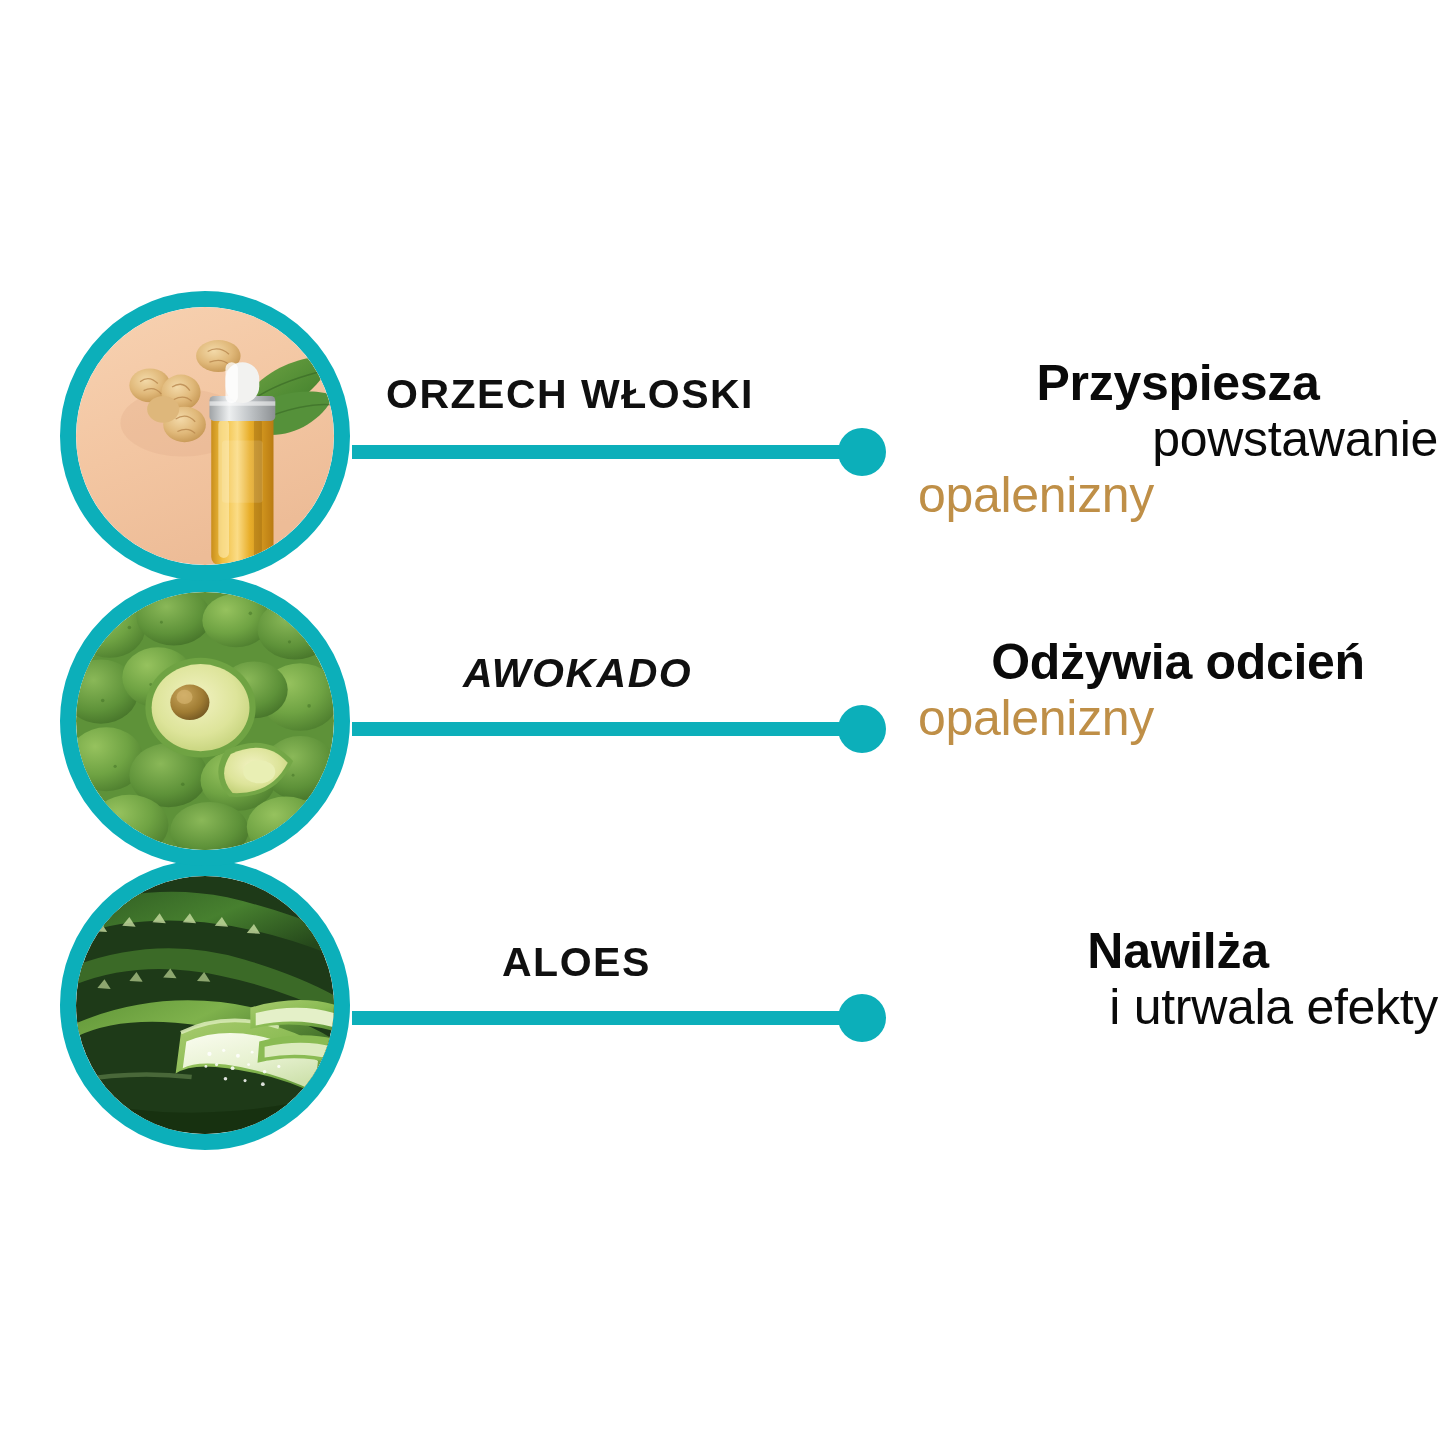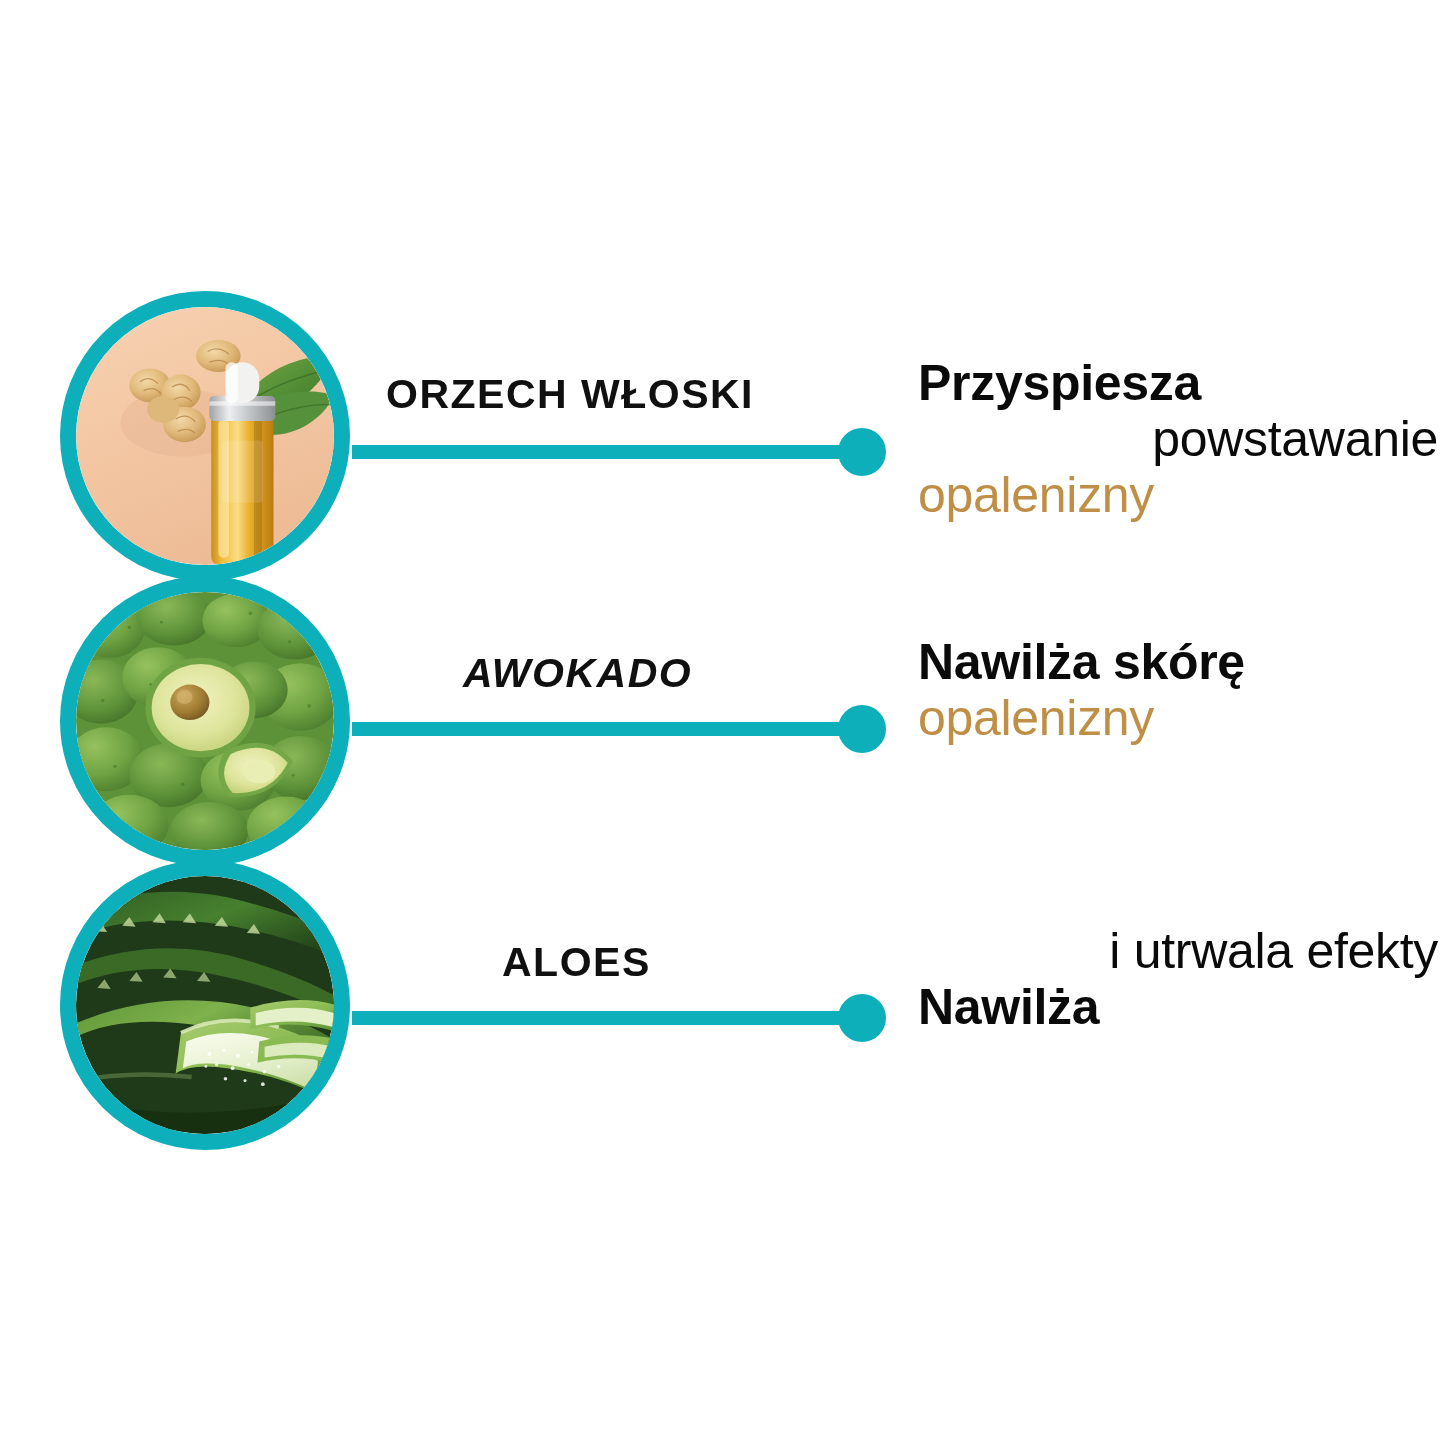--- a/index.html
+++ b/index.html
@@ -84,21 +84,21 @@
   #textblock-2 { top: 634px; }
   #textblock-3 { top: 923px; }
 
   .t-line {
     display: block;
     font-size: 50px;
     line-height: 1.12;
     white-space: nowrap;
     letter-spacing: -0.3px;
   }
-  .t-bold   { font-weight: 700; color: #0a0a0a; }
+  .t-bold   { font-weight: 700; color: #0a0a0a; text-align: center; }
   .t-normal { font-weight: 400; color: #0a0a0a; text-align: right; }
   .t-gold   { font-weight: 400; color: #BF8F47; }
 </style>
 </head>
 <body>
 
 <div id="page">
 
   <div class="circle" id="circle-walnut">
     <div class="photo">
@@ -345,22 +345,22 @@
   <div class="label" id="label-2">AWOKADO</div>
   <div class="label" id="label-3">ALOES</div>
 
   <div class="textblock" id="textblock-1">
     <span class="t-line t-bold">Przyspiesza</span>
     <span class="t-line t-normal">powstawanie</span>
     <span class="t-line t-gold">opalenizny</span>
   </div>
 
   <div class="textblock" id="textblock-2">
-    <span class="t-line t-bold">Nawilża skórę</span>
+    <span class="t-line t-bold">Odżywia odcień</span>
     <span class="t-line t-gold">opalenizny</span>
   </div>
 
   <div class="textblock" id="textblock-3">
+    <span class="t-line t-bold">Nawilża</span>
     <span class="t-line t-normal">i utrwala efekty</span>
-    <span class="t-line t-bold">Nawilża</span>
   </div>
 
 </div>
 
 </body></html>

